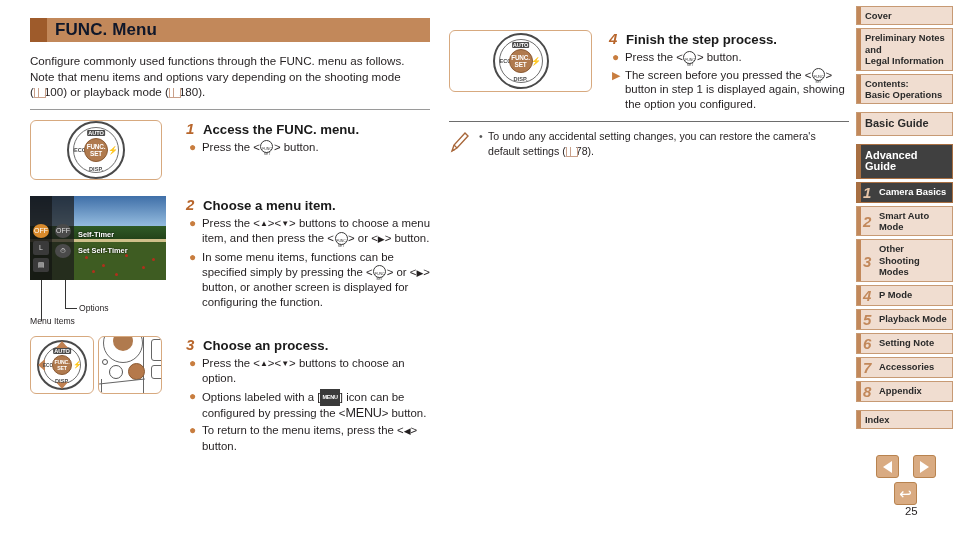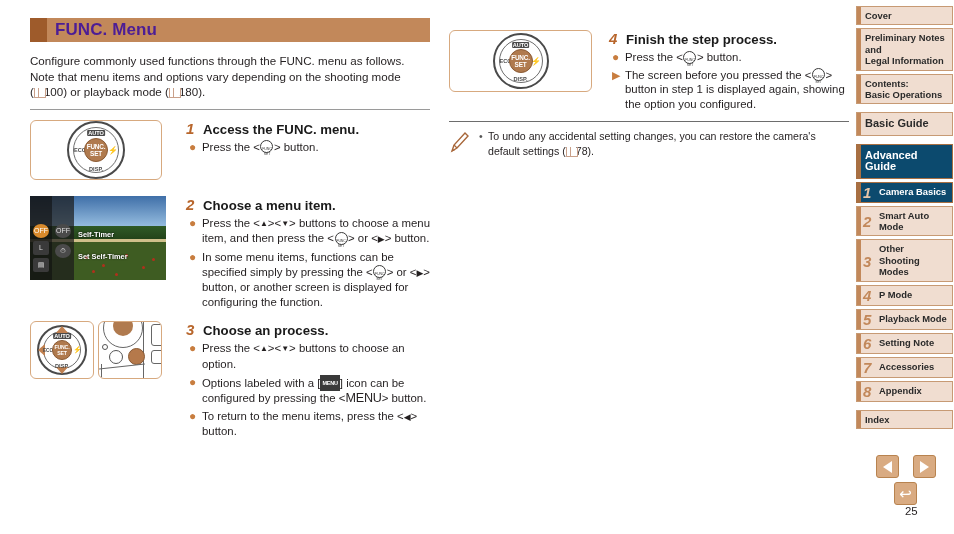--- a/index.html
+++ b/index.html
@@ -18,21 +18,21 @@
   .col-right { position: absolute; left: 449px; top: 18px; width: 400px; }
 
   
   .sec-header { position: relative; height: 24px; display: flex; align-items: stretch; }
   .sec-header .mark { width: 17px; background: #9e5b2b; }
   .sec-header .bar {
     flex: 1; background: #c2885a;
     display: flex; align-items: center;
   }
   .sec-title {
-    font-size: 17px; font-weight: bold; color: #4c1d95;
+    font-size: 17px; font-weight: bold; color: #0f172a;
     padding-left: 8px; letter-spacing: 0.1px;
     font-family: "Liberation Sans", sans-serif;
   }
 
   .intro {
     margin-top: 11px;
     font-size: 11.6px; line-height: 15.6px; color: #231f20;
   }
   .hr-rule {
     margin-top: 9px; border: 0; border-top: 1px solid #9a9a9a; height: 0;
@@ -181,21 +181,21 @@
   .lcd .oi {
     position: absolute; left: 25px; width: 16px; height: 14px;
     border-radius: 50%; background: #4a4a4a;
     color: #e0e0e0; font-size: 7px; text-align: center; line-height: 14px;
   }
   .lcd .lbl-top {
     position: absolute; left: 48px; top: 34px; color: #ffffff; font-size: 7.4px;
     text-shadow: 0 0 2px #000; font-weight: bold;
   }
   .lcd .lbl-bot {
-    position: absolute; left: 48px; top: 56px; color: #ffffff; font-size: 7.4px;
+    position: absolute; left: 48px; top: 50px; color: #ffffff; font-size: 7.4px;
     text-shadow: 0 0 2px #000; font-weight: bold;
   }
   .leader { position: absolute; }
   .leader .vline { position: absolute; width: 1px; background: #333; }
   .leader .hline { position: absolute; height: 1px; background: #333; }
   .callout-txt { position: absolute; font-size: 8.6px; color: #231f20; }
 
   
   .cam-body { position: relative; width: 100%; height: 100%; }
   .cam-btn {
@@ -217,21 +217,21 @@
     position: relative; background: #f0ddd0; border: 1px solid #c79a74;
     margin-bottom: 3px; padding: 3px 5px 3px 8px;
     font-size: 9.4px; line-height: 11.4px; color: #2a2a2a; font-weight: bold;
     min-height: 18px; display: flex; align-items: center;
   }
   .nav-item::before {
     content: ""; position: absolute; left: 0; top: 0; bottom: 0; width: 4px;
     background: #c2885a;
   }
   .nav-item.lg { font-size: 11px; padding-top: 5px; padding-bottom: 5px; }
-  .nav-item.active { background: #0c4a6e; color: #ffffff; border-color: #a86f42; align-items: center; }
+  .nav-item.active { background: #404040; color: #ffffff; border-color: #a86f42; align-items: center; }
   .nav-item.active::before { background: #a86f42; }
   .nav-item.chapter { padding-left: 22px; min-height: 21px; }
   .nav-item.chapter .cn {
     position: absolute; left: 6px; top: 50%; transform: translateY(-50%);
     font-size: 15px; font-style: italic; font-weight: bold; color: #c2885a;
     line-height: 1;
   }
   .nav-item.chapter.active .cn { color: #e8c6a8; }
   .nav-gap { height: 5px; }
 
@@ -319,20 +319,28 @@
           <div class="optcol"></div>
           <div class="mi sel" style="top:28px;">OFF</div>
           <div class="mi" style="top:45px;">L</div>
           <div class="mi" style="top:62px;">▤</div>
           <div class="oi" style="top:28px;">OFF</div>
           <div class="oi" style="top:48px;">⏱</div>
           <div class="lbl-top">Self-Timer</div>
           <div class="lbl-bot">Set Self-Timer</div>
         </div>
 
+        <div class="leader" style="left:0;top:0;width:148px;height:44px;position:relative;">
+          <div class="vline" style="left:35px;top:0;height:28px;"></div>
+          <div class="vline" style="left:11px;top:0;height:40px;"></div>
+          <div class="hline" style="left:35px;top:28px;width:12px;"></div>
+          <div class="hline" style="left:11px;top:40px;width:1px;"></div>
+          <div class="callout-txt" style="left:49px;top:23px;">Options</div>
+          <div class="callout-txt" style="left:0px;top:36px;">Menu Items</div>
+        </div>
       </div>
       <div class="step-body">
         <div class="step-head">
           <span class="step-num">2</span>
           <span class="step-title">Choose a menu item.</span>
         </div>
         <div class="bullet-line">
           <span class="dot">●</span>
           <span class="txt">Press the &lt;<span class="up-arrow"></span>&gt;&lt;<span class="down-arrow"></span>&gt; buttons to choose a menu item, and then press the &lt;<span class="ico-func"></span>&gt; or &lt;<span class="right-arrow"></span>&gt; button.</span>
         </div>

